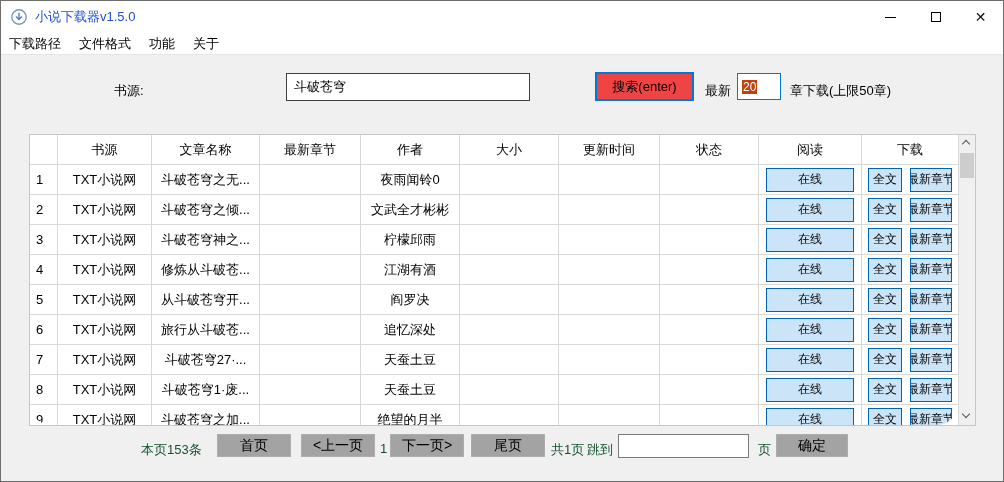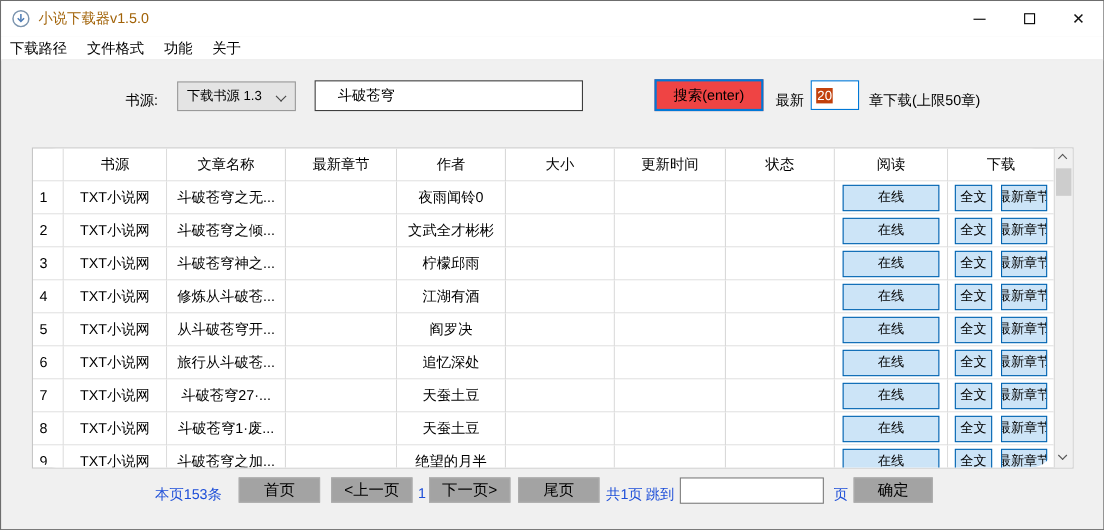--- a/index.html
+++ b/index.html
@@ -8,21 +8,21 @@
   .window {
     position: relative; width: 1004px; height: 482px;
     background: #f0f0f0; border: 1px solid #6d6d6d; overflow: hidden;
   }
   
   .titlebar {
     position:absolute; left:0; top:0; width:100%; height:32px;
     background:#ffffff; display:flex; align-items:center;
   }
   .app-icon { margin-left:9px; width:18px; height:18px; flex:0 0 auto; }
-  .title-text { margin-left:7px; font-size:13px; color:#a16207;text-align:right; }
+  .title-text { margin-left:7px; font-size:13px; color:#1d4ed8;text-align:right; }
   .win-controls { position:absolute; right:0; top:0; height:32px; display:flex; }
   .win-btn { width:45px; height:32px; display:flex; align-items:center; justify-content:center; color:#111; font-size:13px; cursor:default; }
   .glyph-min { width:11px; height:1px; background:#000; display:block; }
   .glyph-max { width:10px; height:10px; border:1px solid #000; display:block; }
   .glyph-close { font-size:14px; line-height:1; }
   
   .menubar {
     position:absolute; left:0; top:32px; width:100%; height:22px;
     background:#ffffff; display:flex; align-items:center; border-bottom:1px solid #e5e5e5;
   }
@@ -33,21 +33,21 @@
   .combo {
     position:absolute; left:160px; top:73px; width:108px; height:27px;
     background:#e4e4e4; border:1px solid #999999; display:flex; align-items:center;
     font-size:12px; padding-left:8px;
   }
   .combo-chevron { position:absolute; right:9px; top:9px; width:7px; height:7px;
     border-left:1px solid #444; border-bottom:1px solid #444; transform:rotate(-45deg); }
   .search-input {
     position:absolute; left:285px; top:72px; width:244px; height:28px;
     background:#fff; border:1px solid #3e3e3e; font-size:13px;
-    display:flex; align-items:center; padding-left:20px;
+    display:flex; align-items:center; padding-left:7px;
   }
   .search-btn {
     position:absolute; left:594px; top:71px; width:99px; height:29px;
     background:#ef4444; border:2px solid #0078d7; font-size:13px;
     display:flex; align-items:center; justify-content:center;
   }
   .latest-input {
     position:absolute; left:736px; top:72px; width:44px; height:27px;
     background:#fff; border:1px solid #0078d7; font-size:12px;
     display:flex; align-items:center; padding-left:4px;
@@ -80,21 +80,21 @@
   .vscroll {
     position:absolute; right:0; top:0; width:17px; height:290px;
     background:#f0f0f0; border-left:1px solid #d9d9d9;
   }
   .scroll-arrow { position:absolute; left:4px; width:8px; height:8px; }
   .scroll-arrow span { display:block; width:6px; height:6px; border-left:1px solid #555; border-bottom:1px solid #555; }
   .arrow-up { top:6px; } .arrow-up span { transform:rotate(135deg); }
   .arrow-down { bottom:6px; } .arrow-down span { transform:rotate(-45deg); }
   .scroll-thumb { position:absolute; left:1px; top:18px; width:14px; height:25px; background:#cdcdcd; }
   
-  .pag-lbl { position:absolute; font-size:13px; color:#1d4ed8; }
+  .pag-lbl { position:absolute; font-size:13px; color:#14532d; }
   .gray-btn {
     position:absolute; height:23px; background:#a3a3a3; border:1px solid #adadad;
     font-size:14px; display:flex; align-items:center; justify-content:center;
   }
   .jump-input {
     position:absolute; left:617px; top:433px; width:131px; height:24px;
     background:#fff; border:1px solid #7a7a7a; font-size:13px;
     display:flex; align-items:center; padding-left:5px;
   }
 </style>
@@ -124,24 +124,20 @@
   </div>
 
   <div class="menubar">
     <span class="menu-item">下载路径</span>
     <span class="menu-item">文件格式</span>
     <span class="menu-item">功能</span>
     <span class="menu-item">关于</span>
   </div>
 
   <span class="lbl" style="left:113px; top:81px;">书源:</span>
-  <div class="combo">
-    <span>下载书源 1.3</span>
-    <span class="combo-chevron"></span>
-  </div>
   <div class="search-input">
     <span>斗破苍穹</span>
   </div>
   <div class="search-btn">
     <span>搜索(enter)</span>
   </div>
   <span class="lbl" style="left:704px; top:81px;">最新</span>
   <div class="latest-input">
     <span class="sel">20</span>
   </div>

